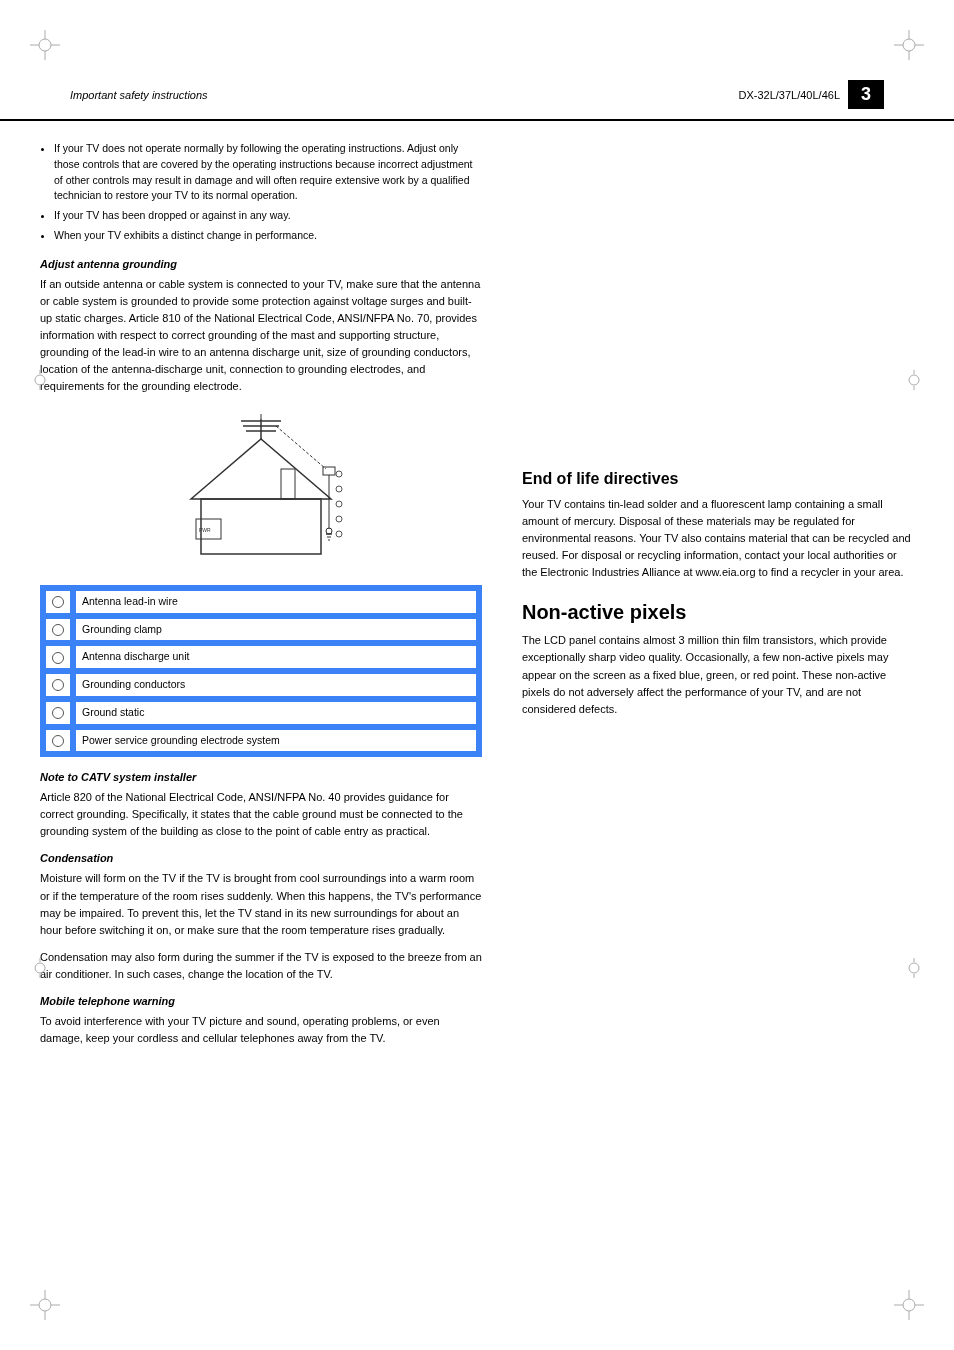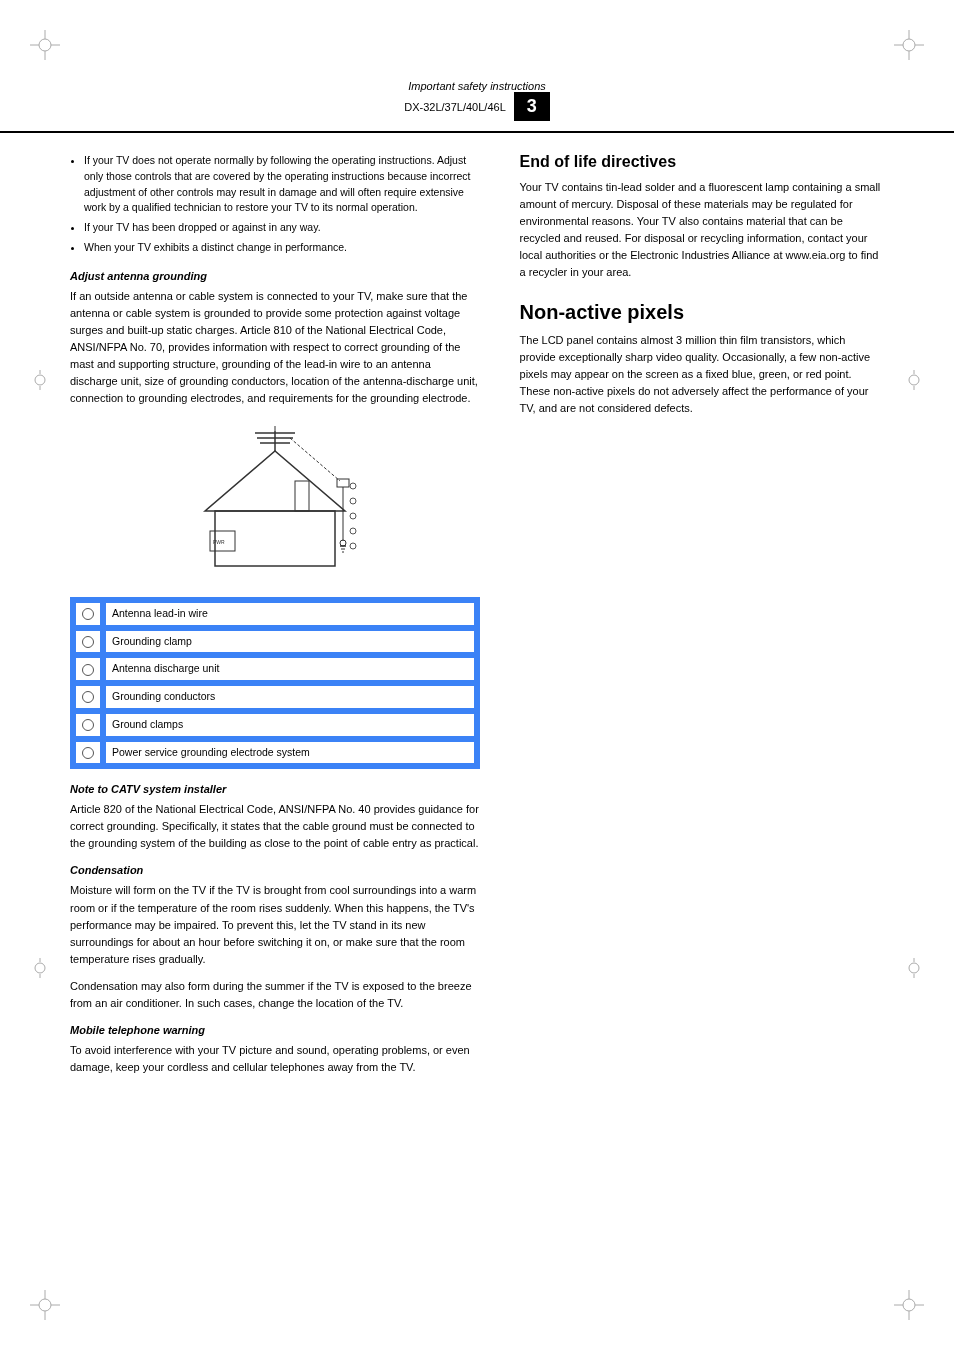--- a/index.html
+++ b/index.html
@@ -40,21 +40,20 @@
     .side-mark-right-bottom { position: absolute; right: 30px; bottom: 370px; }
 
     
     .page-header {
       display: flex;
       justify-content: space-between;
       align-items: center;
       padding: 80px 70px 10px 70px;
       border-bottom: 2px solid #000;
       margin-bottom: 20px;
-      flex-direction: column;
     }
     .header-left {
       font-style: italic;
       font-size: 11px;
     }
     .header-right {
       display: flex;
       align-items: center;
       gap: 8px;
     }
@@ -68,21 +67,22 @@
       font-weight: bold;
       padding: 4px 10px;
       min-width: 36px;
       text-align: center;
     }
 
     
     .content-area {
       display: flex;
       gap: 0;
-      padding: 0 70px;
+      padding: 0 40px;
+      align-items: center;
     }
 
     .left-column {
       width: 54%;
       padding-right: 30px;
     }
 
     .right-column {
       width: 46%;
       padding-left: 10px;
@@ -311,21 +311,21 @@
             <tr>
               <td><span class="circle-icon"></span></td>
               <td>Antenna discharge unit</td>
             </tr>
             <tr>
               <td><span class="circle-icon"></span></td>
               <td>Grounding conductors</td>
             </tr>
             <tr>
               <td><span class="circle-icon"></span></td>
-              <td>Ground clamps</td>
+              <td>Ground static</td>
             </tr>
             <tr>
               <td><span class="circle-icon"></span></td>
               <td>Power service grounding electrode system</td>
             </tr>
           </tbody>
       </table>
 
       <div class="section-heading">Note to CATV system installer</div>
       <div class="section-text">Article 820 of the National Electrical Code, ANSI/NFPA No. 40 provides guidance for correct grounding. Specifically, it states that the cable ground must be connected to the grounding system of the building as close to the point of cable entry as practical.</div>

